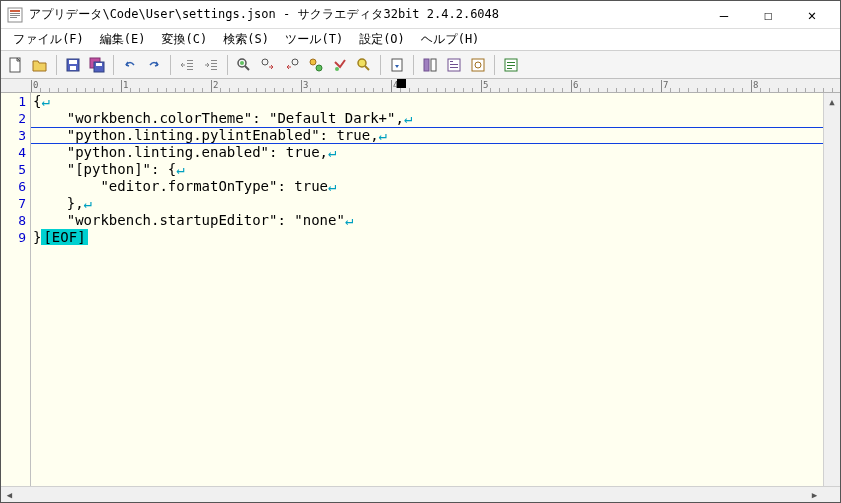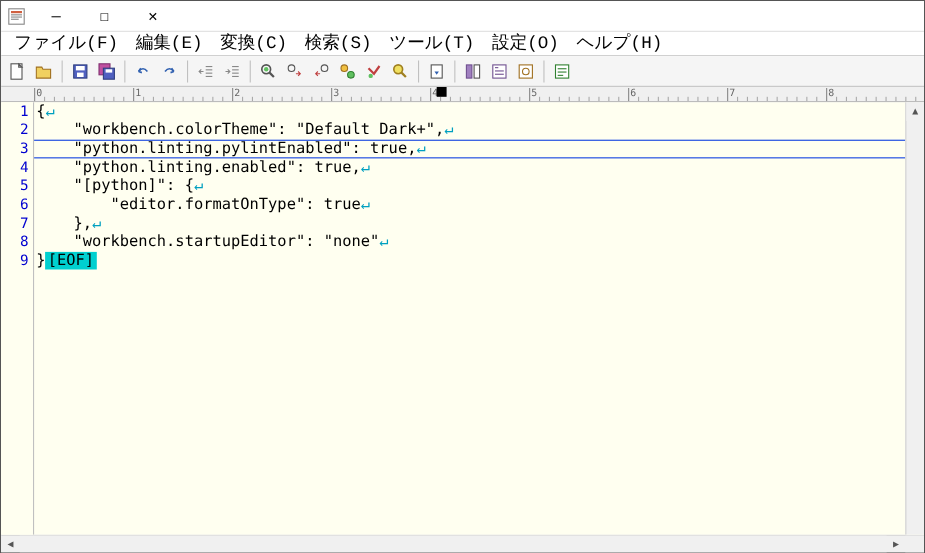--- a/index.html
+++ b/index.html
@@ -3,21 +3,21 @@
 <meta charset="utf-8">
 <style>
 * { margin: 0; padding: 0; box-sizing: border-box; font-family: "MS Gothic", "Meiryo", monospace; }
 body { background: #fff; width: 841px; height: 503px; overflow: hidden; border: 1px solid #555; }
 .titlebar { display: flex; align-items: center; height: 28px; padding: 0 6px; background: #fff; border-bottom: 1px solid #ddd; }
 .titlebar .app-icon { width: 16px; height: 16px; margin-right: 6px; }
 .titlebar .title { flex: 1; font-size: 12px; color: #000; }
 .titlebar .win-btns { display: flex; gap: 0; }
 .titlebar .win-btn { width: 44px; height: 28px; display: flex; align-items: center; justify-content: center; font-size: 14px; }
 .menubar { display: flex; height: 22px; align-items: center; padding: 0 4px; background: #fff; border-bottom: 1px solid #d0d0d0; }
-.menubar .menu { font-size: 16px; padding: 2px 8px; cursor: default; font-family: Liberation Mono, monospace; }
+.menubar .menu { font-size: 12px; padding: 2px 8px; cursor: default; }
 .toolbar { display: flex; height: 28px; align-items: center; padding: 2px 4px; background: #f5f5f5; border-bottom: 1px solid #c0c0c0; gap: 2px; }
 .tb-btn { width: 22px; height: 22px; display: flex; align-items: center; justify-content: center; border: 1px solid transparent; font-size: 12px; }
 .tb-sep { width: 1px; height: 20px; background: #c0c0c0; margin: 0 3px; }
 .ruler { height: 14px; background: #f0f0f0; border-bottom: 1px solid #b0b0b0; position: relative; font-size: 9px; color: #666; overflow: hidden; }
 .ruler .tick-major { position: absolute; bottom: 0; border-left: 1px solid #888; height: 12px; }
 .ruler .tick-minor { position: absolute; bottom: 0; border-left: 1px solid #aaa; height: 4px; }
 .ruler .tick-label { position: absolute; bottom: 2px; font-size: 9px; }
 .ruler .caret-mark { position: absolute; top: 0; width: 9px; height: 9px; background: #000; }
 .editor-area { display: flex; height: 393px; background: #fffff0; position: relative; }
 .gutter { width: 30px; background: #fffff0; border-right: 1px solid #c0c0c0; text-align: right; padding-right: 4px; font-size: 13px; color: #0000d0; font-family: monospace; }
@@ -38,20 +38,21 @@
 <body>
 
 <div class="titlebar">
   <svg class="app-icon" viewBox="0 0 16 16">
       <rect x="1" y="1" width="14" height="14" fill="#fff" stroke="#888"></rect>
       <rect x="3" y="3" width="10" height="2" fill="#d06040"></rect>
       <rect x="3" y="6" width="10" height="1" fill="#888"></rect>
       <rect x="3" y="8" width="10" height="1" fill="#888"></rect>
       <rect x="3" y="10" width="7" height="1" fill="#888"></rect>
     </svg>
+  <div class="title">アプリデータ\Code\User\settings.json - サクラエディタ32bit 2.4.2.6048</div>
   <div class="win-btns">
     <div class="win-btn">—</div>
     <div class="win-btn">☐</div>
     <div class="win-btn">✕</div>
   </div>
 </div>
 
 <div class="menubar">
   <div class="menu">ファイル(F)</div>
   <div class="menu">編集(E)</div>

